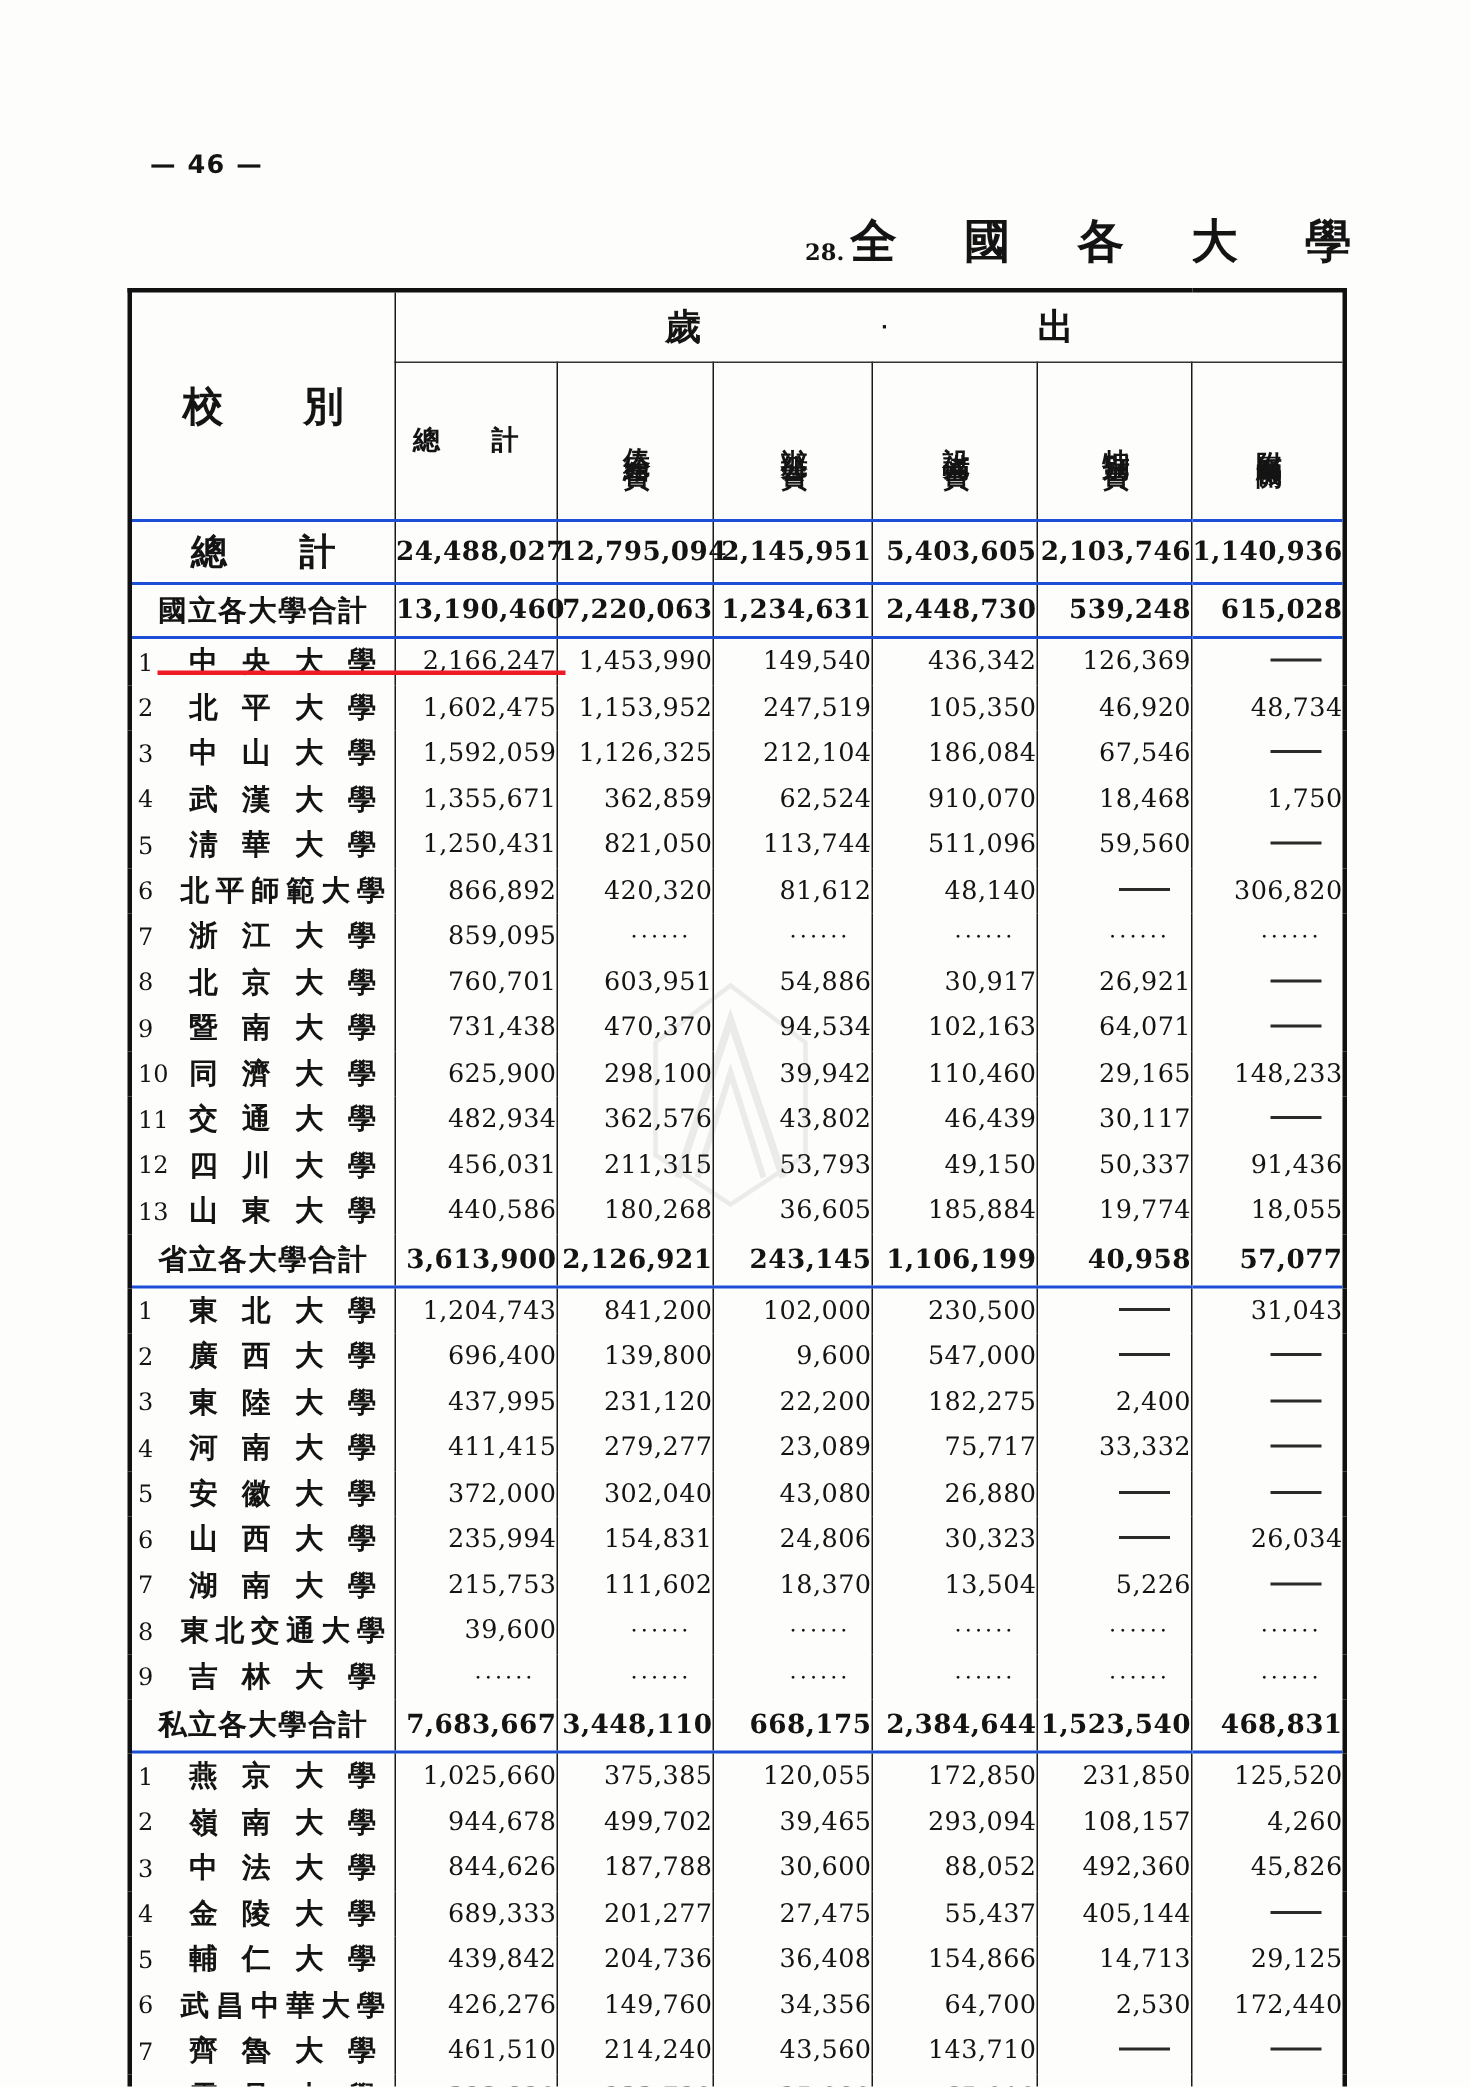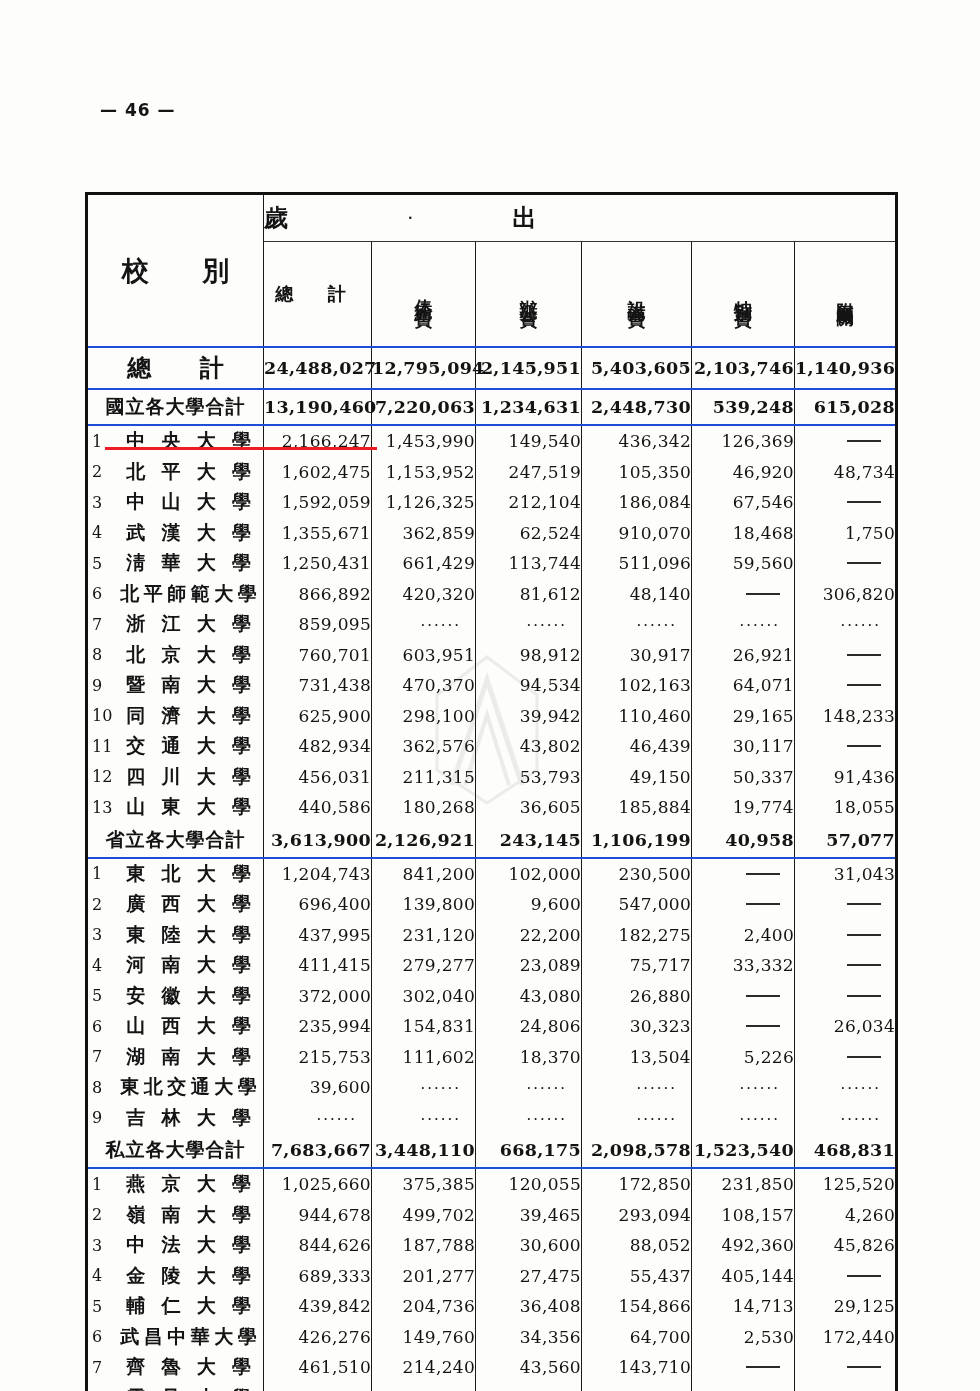--- a/index.html
+++ b/index.html
@@ -66,21 +66,21 @@
   
   .h-school{
     height:150px;
     text-align:center;
     font-size:27px;font-weight:bold;
     letter-spacing:22px;
     text-indent:22px;
   }
   .h-group{
     height:46px;
-    text-align:left;
+    text-align:center;
     font-size:24px;font-weight:bold;
   }
   .h-group span.g1{letter-spacing:0;margin-right:120px;}
   .h-group span.dotmark{font-size:12px;margin-right:100px;position:relative;top:-4px;}
   .h-sub{
     height:104px;
     text-align:center;
     font-size:18px;font-weight:bold;
     line-height:1.28;
   }
@@ -173,20 +173,24 @@
     pointer-events:none;
   }
 </style>
 </head>
 <body>
 
 <div class="page">
 
   <div class="page-number">— 46 —</div>
 
+  <div class="title-row">
+    <div class="title-num">28.</div>
+    <div class="title-cjk">全 國 各 大 學</div>
+  </div>
 
   <svg class="watermark" viewBox="0 0 110 150">
     <path d="M55 2 L105 40 L105 115 L55 148 L5 115 L5 40 Z" fill="none" stroke="#555" stroke-width="3"></path>
     <path d="M20 130 L55 25 L90 130" fill="none" stroke="#555" stroke-width="5"></path>
     <path d="M33 130 L55 60 L77 130" fill="none" stroke="#555" stroke-width="4"></path>
   </svg>
 
   <div class="tbl-wrap">
     <table class="main">
       <colgroup>
@@ -331,21 +335,21 @@
                 <span class="nm-idx">5</span>
                 <span class="nm-txt">
                   <span>淸</span>
                   <span>華</span>
                   <span>大</span>
                   <span>學</span>
                 </span>
               </div>
             </td>
             <td class="c-num ">1,250,431</td>
-            <td class="c-num  dashed-l">661,429</td>
+            <td class="c-num  dashed-l">821,050</td>
             <td class="c-num ">113,744</td>
             <td class="c-num ">511,096</td>
             <td class="c-num ">59,560</td>
             <td class="c-num  frame-r"><span class="dash"></span></td>
           </tr>
           <tr class="r-data">
             <td class="c-name frame-l">
               <div class="nm-row">
                 <span class="nm-idx">6</span>
                 <span class="nm-txt n4">
@@ -391,21 +395,21 @@
                 <span class="nm-txt">
                   <span>北</span>
                   <span>京</span>
                   <span>大</span>
                   <span>學</span>
                 </span>
               </div>
             </td>
             <td class="c-num ">760,701</td>
             <td class="c-num  dashed-l">603,951</td>
-            <td class="c-num ">98,912</td>
+            <td class="c-num ">54,886</td>
             <td class="c-num ">30,917</td>
             <td class="c-num ">26,921</td>
             <td class="c-num  frame-r"><span class="dash"></span></td>
           </tr>
           <tr class="r-data">
             <td class="c-name frame-l">
               <div class="nm-row">
                 <span class="nm-idx">9</span>
                 <span class="nm-txt">
                   <span>暨</span>
@@ -682,21 +686,21 @@
             <td class="c-num "><span class="dots">······</span></td>
             <td class="c-num  frame-r"><span class="dots">······</span></td>
           </tr>
           <tr class="r-sub">
             <td class="c-name frame-l med-b">
               <div class="nm-sub">私立各大學合計</div>
             </td>
             <td class="c-num bold med-b">7,683,667</td>
             <td class="c-num bold med-b dashed-l">3,448,110</td>
             <td class="c-num bold med-b">668,175</td>
-            <td class="c-num bold med-b">2,098,578</td>
+            <td class="c-num bold med-b">2,384,644</td>
             <td class="c-num bold med-b">1,523,540</td>
             <td class="c-num bold med-b frame-r">468,831</td>
           </tr>
           <tr class="r-data">
             <td class="c-name frame-l">
               <div class="nm-row">
                 <span class="nm-idx">1</span>
                 <span class="nm-txt">
                   <span>燕</span>
                   <span>京</span>

